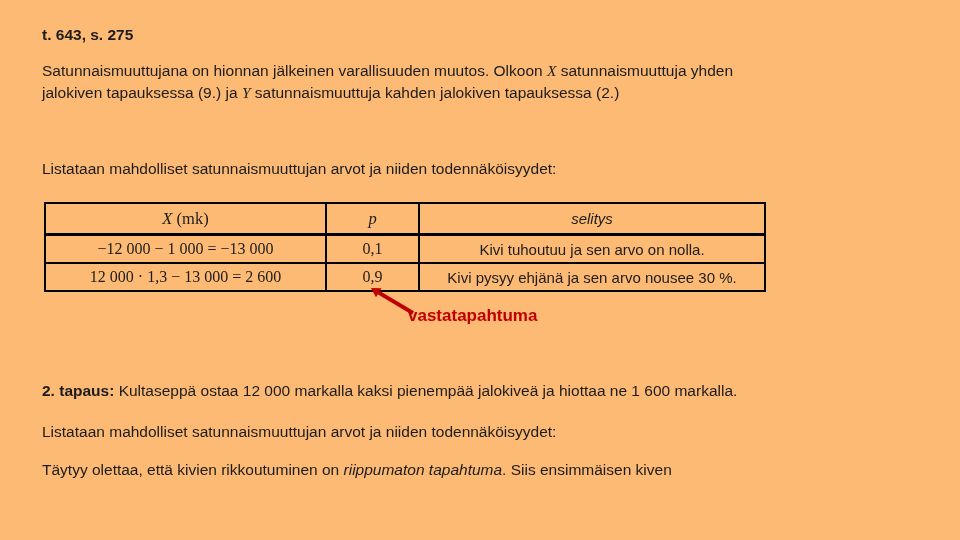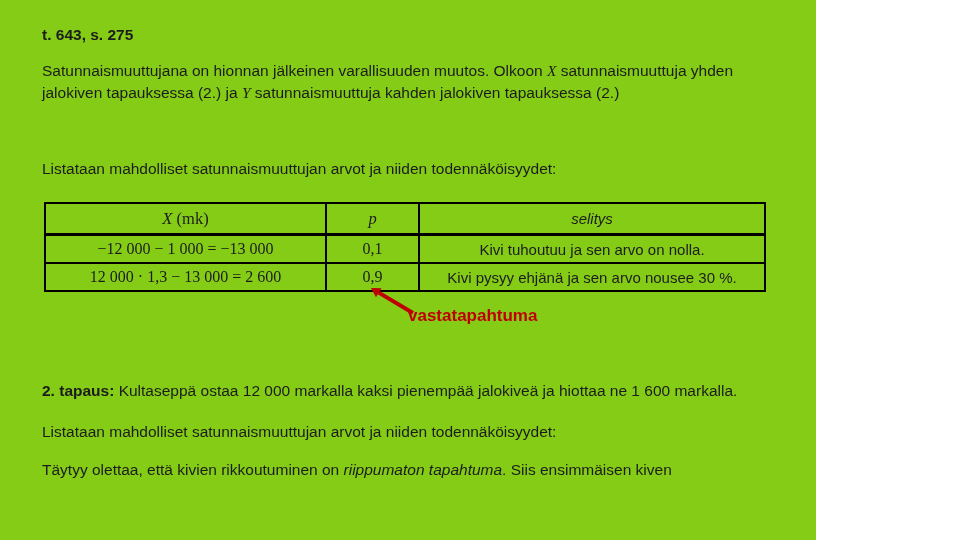--- a/index.html
+++ b/index.html
@@ -1,17 +1,17 @@
 <!DOCTYPE html>
 <html><head>
 <meta charset="utf-8">
 <style>
   html,body{margin:0;padding:0;background:#ffffff;}
   .slide{
-    position:relative;width:816px;height:540px;background:#84cc16;
+    position:relative;width:960px;height:540px;background:#fdba74;
     font-family:"Liberation Sans",sans-serif;color:#1c1c1c;overflow:hidden;
   }
   .line{position:absolute;left:42px;font-size:15.5px;line-height:20px;white-space:nowrap;}
   .bold{font-weight:bold;}
   .mvar{font-family:"Liberation Serif","DejaVu Serif",serif;font-style:italic;}
   .mser{font-family:"Liberation Serif","DejaVu Serif",serif;}
   .ital{font-style:italic;}
   .mathsize{font-size:16.5px;}
   .ptable{
     position:absolute;left:44px;top:202px;border-collapse:collapse;table-layout:fixed;
@@ -32,21 +32,21 @@
   .arrow-svg{position:absolute;left:350px;top:282px;}
 </style>
 </head>
 <body>
 
 <div class="slide">
 
   <div class="line bold" style="top:25px">t. 643, s. 275</div>
 
   <div class="line" style="top:61px"><span>Satunnaismuuttujana on hionnan jälkeinen varallisuuden muutos. Olkoon </span><span class="mvar">X</span><span> satunnaismuuttuja yhden</span></div>
-  <div class="line" style="top:83px"><span>jalokiven tapauksessa (2.) ja </span><span class="mvar">Y</span><span> satunnaismuuttuja kahden jalokiven tapauksessa (2.)</span></div>
+  <div class="line" style="top:83px"><span>jalokiven tapauksessa (9.) ja </span><span class="mvar">Y</span><span> satunnaismuuttuja kahden jalokiven tapauksessa (2.)</span></div>
 
 
   <div class="line" style="top:159px">Listataan mahdolliset satunnaismuuttujan arvot ja niiden todennäköisyydet:</div>
 
   <table class="ptable">
     <colgroup>
       <col style="width:281px">
       <col style="width:93px">
       <col style="width:346px">
     </colgroup>

